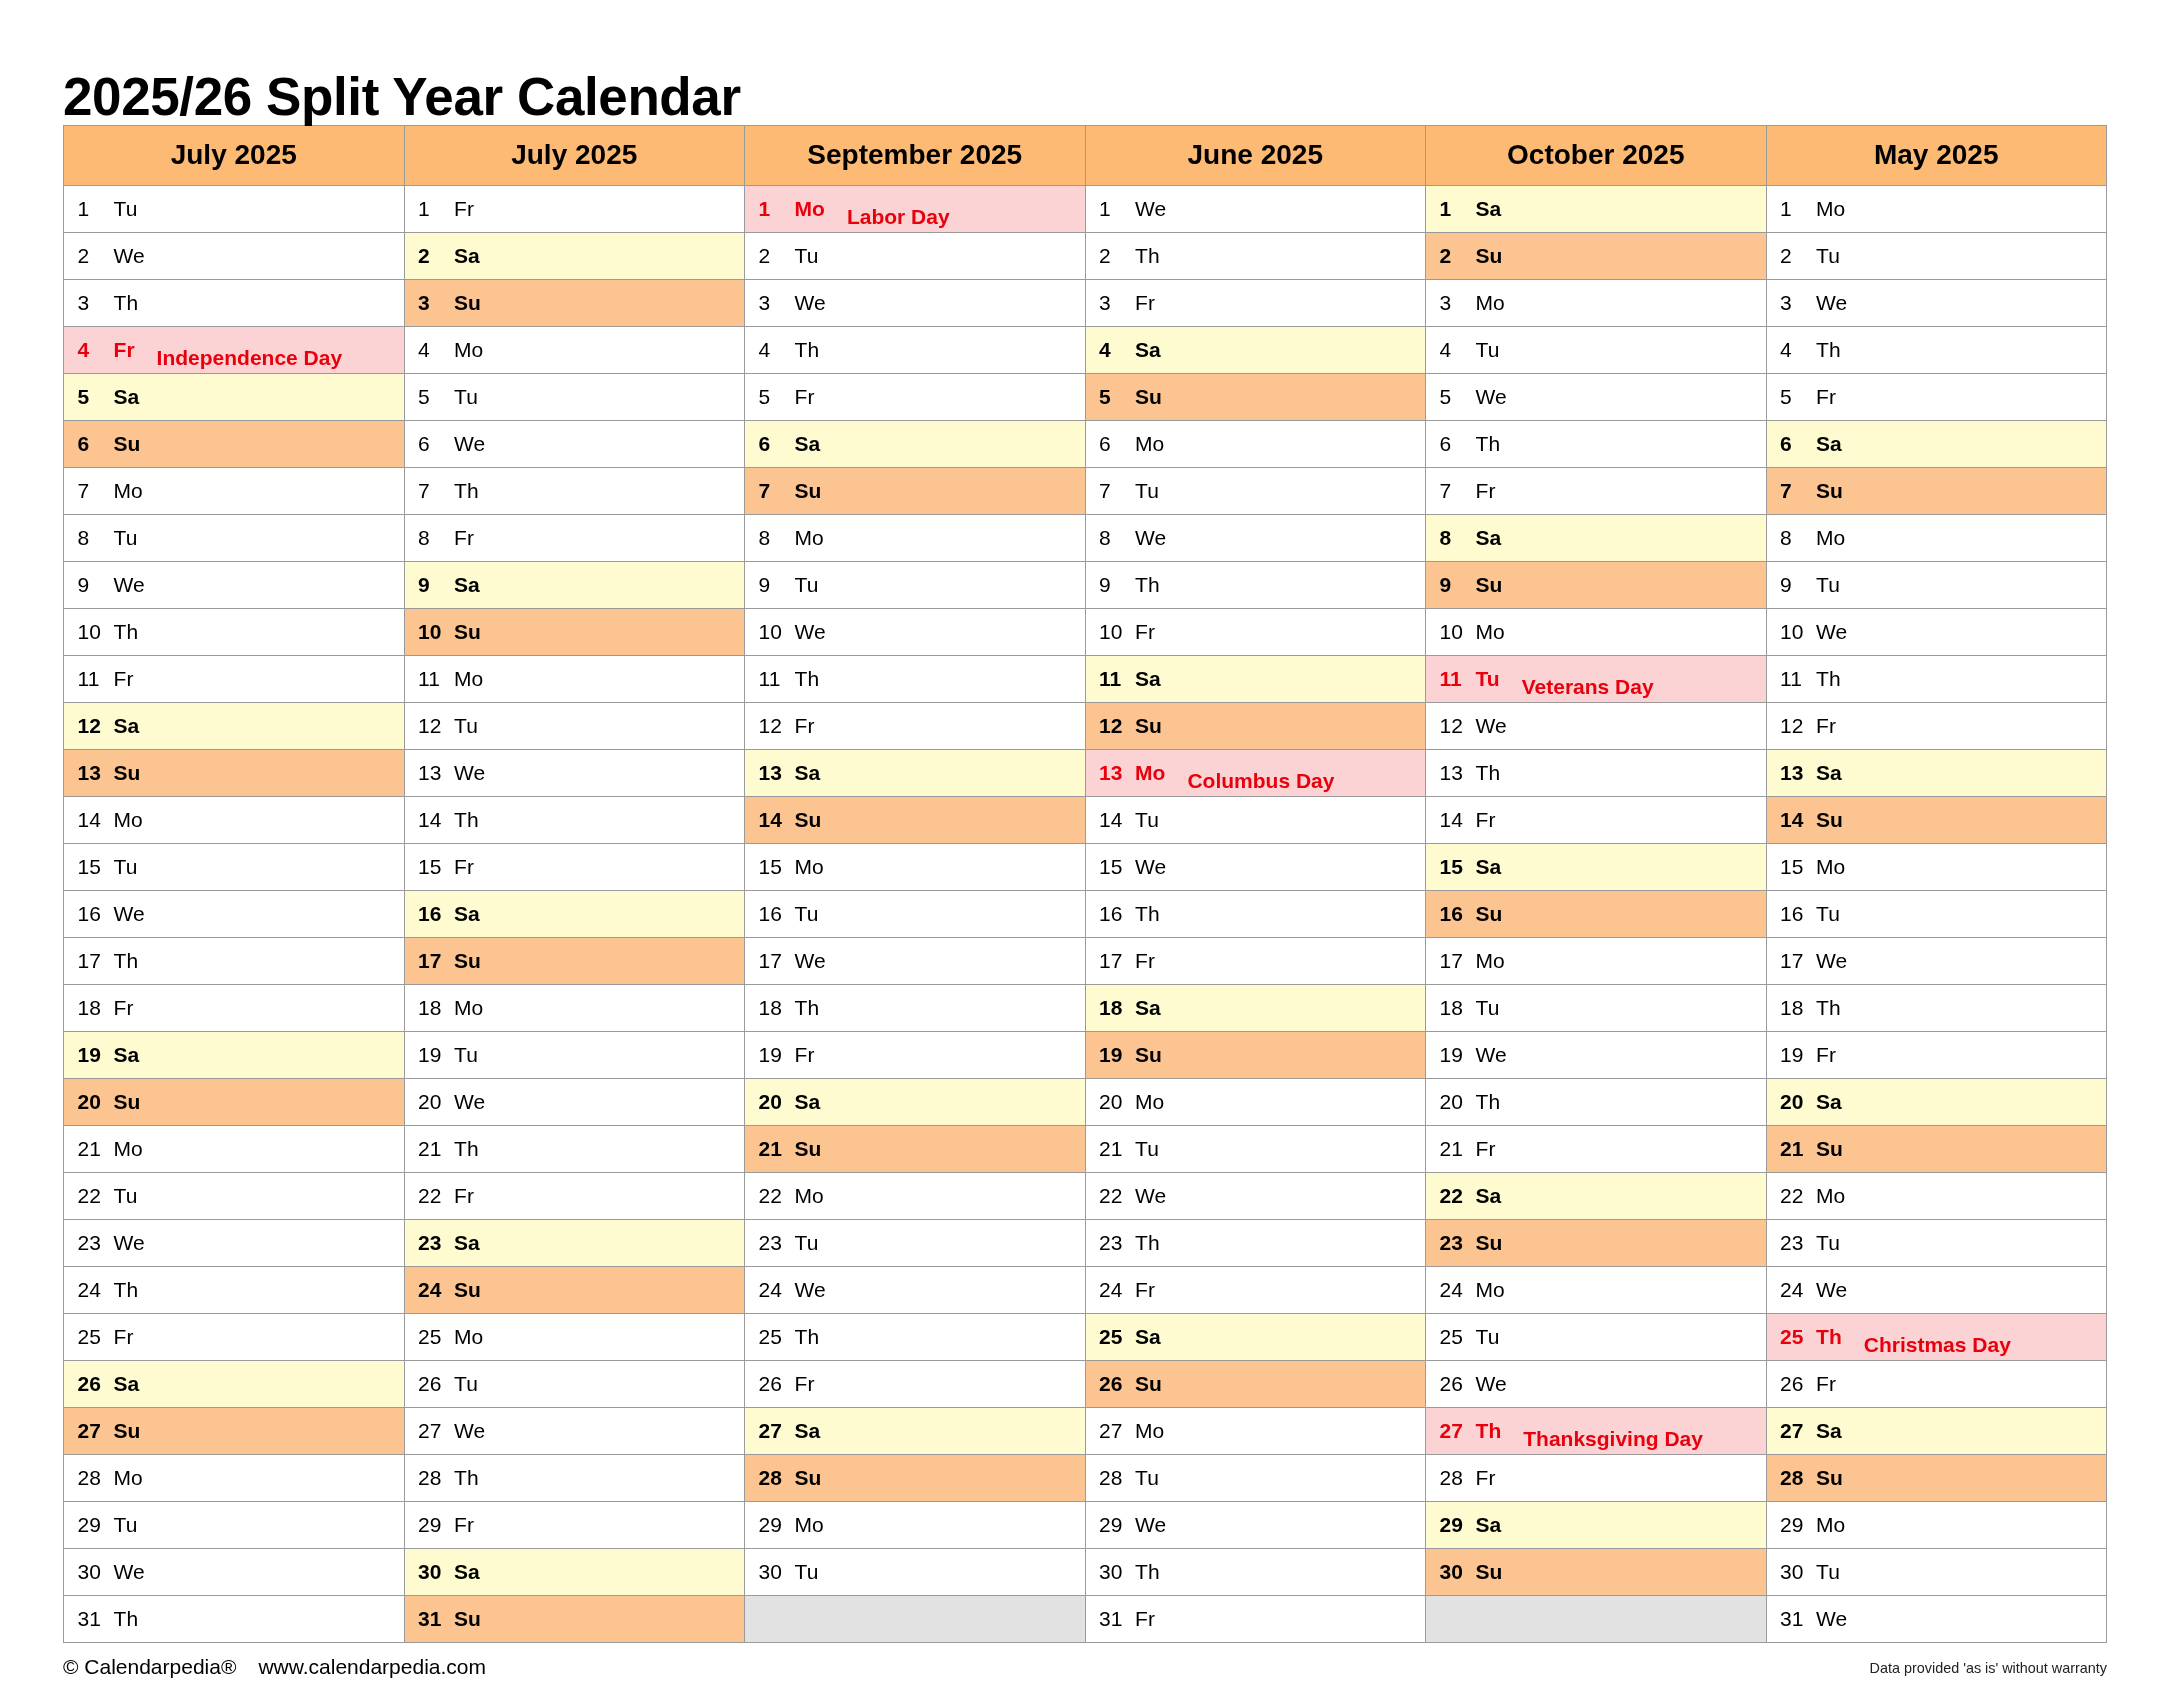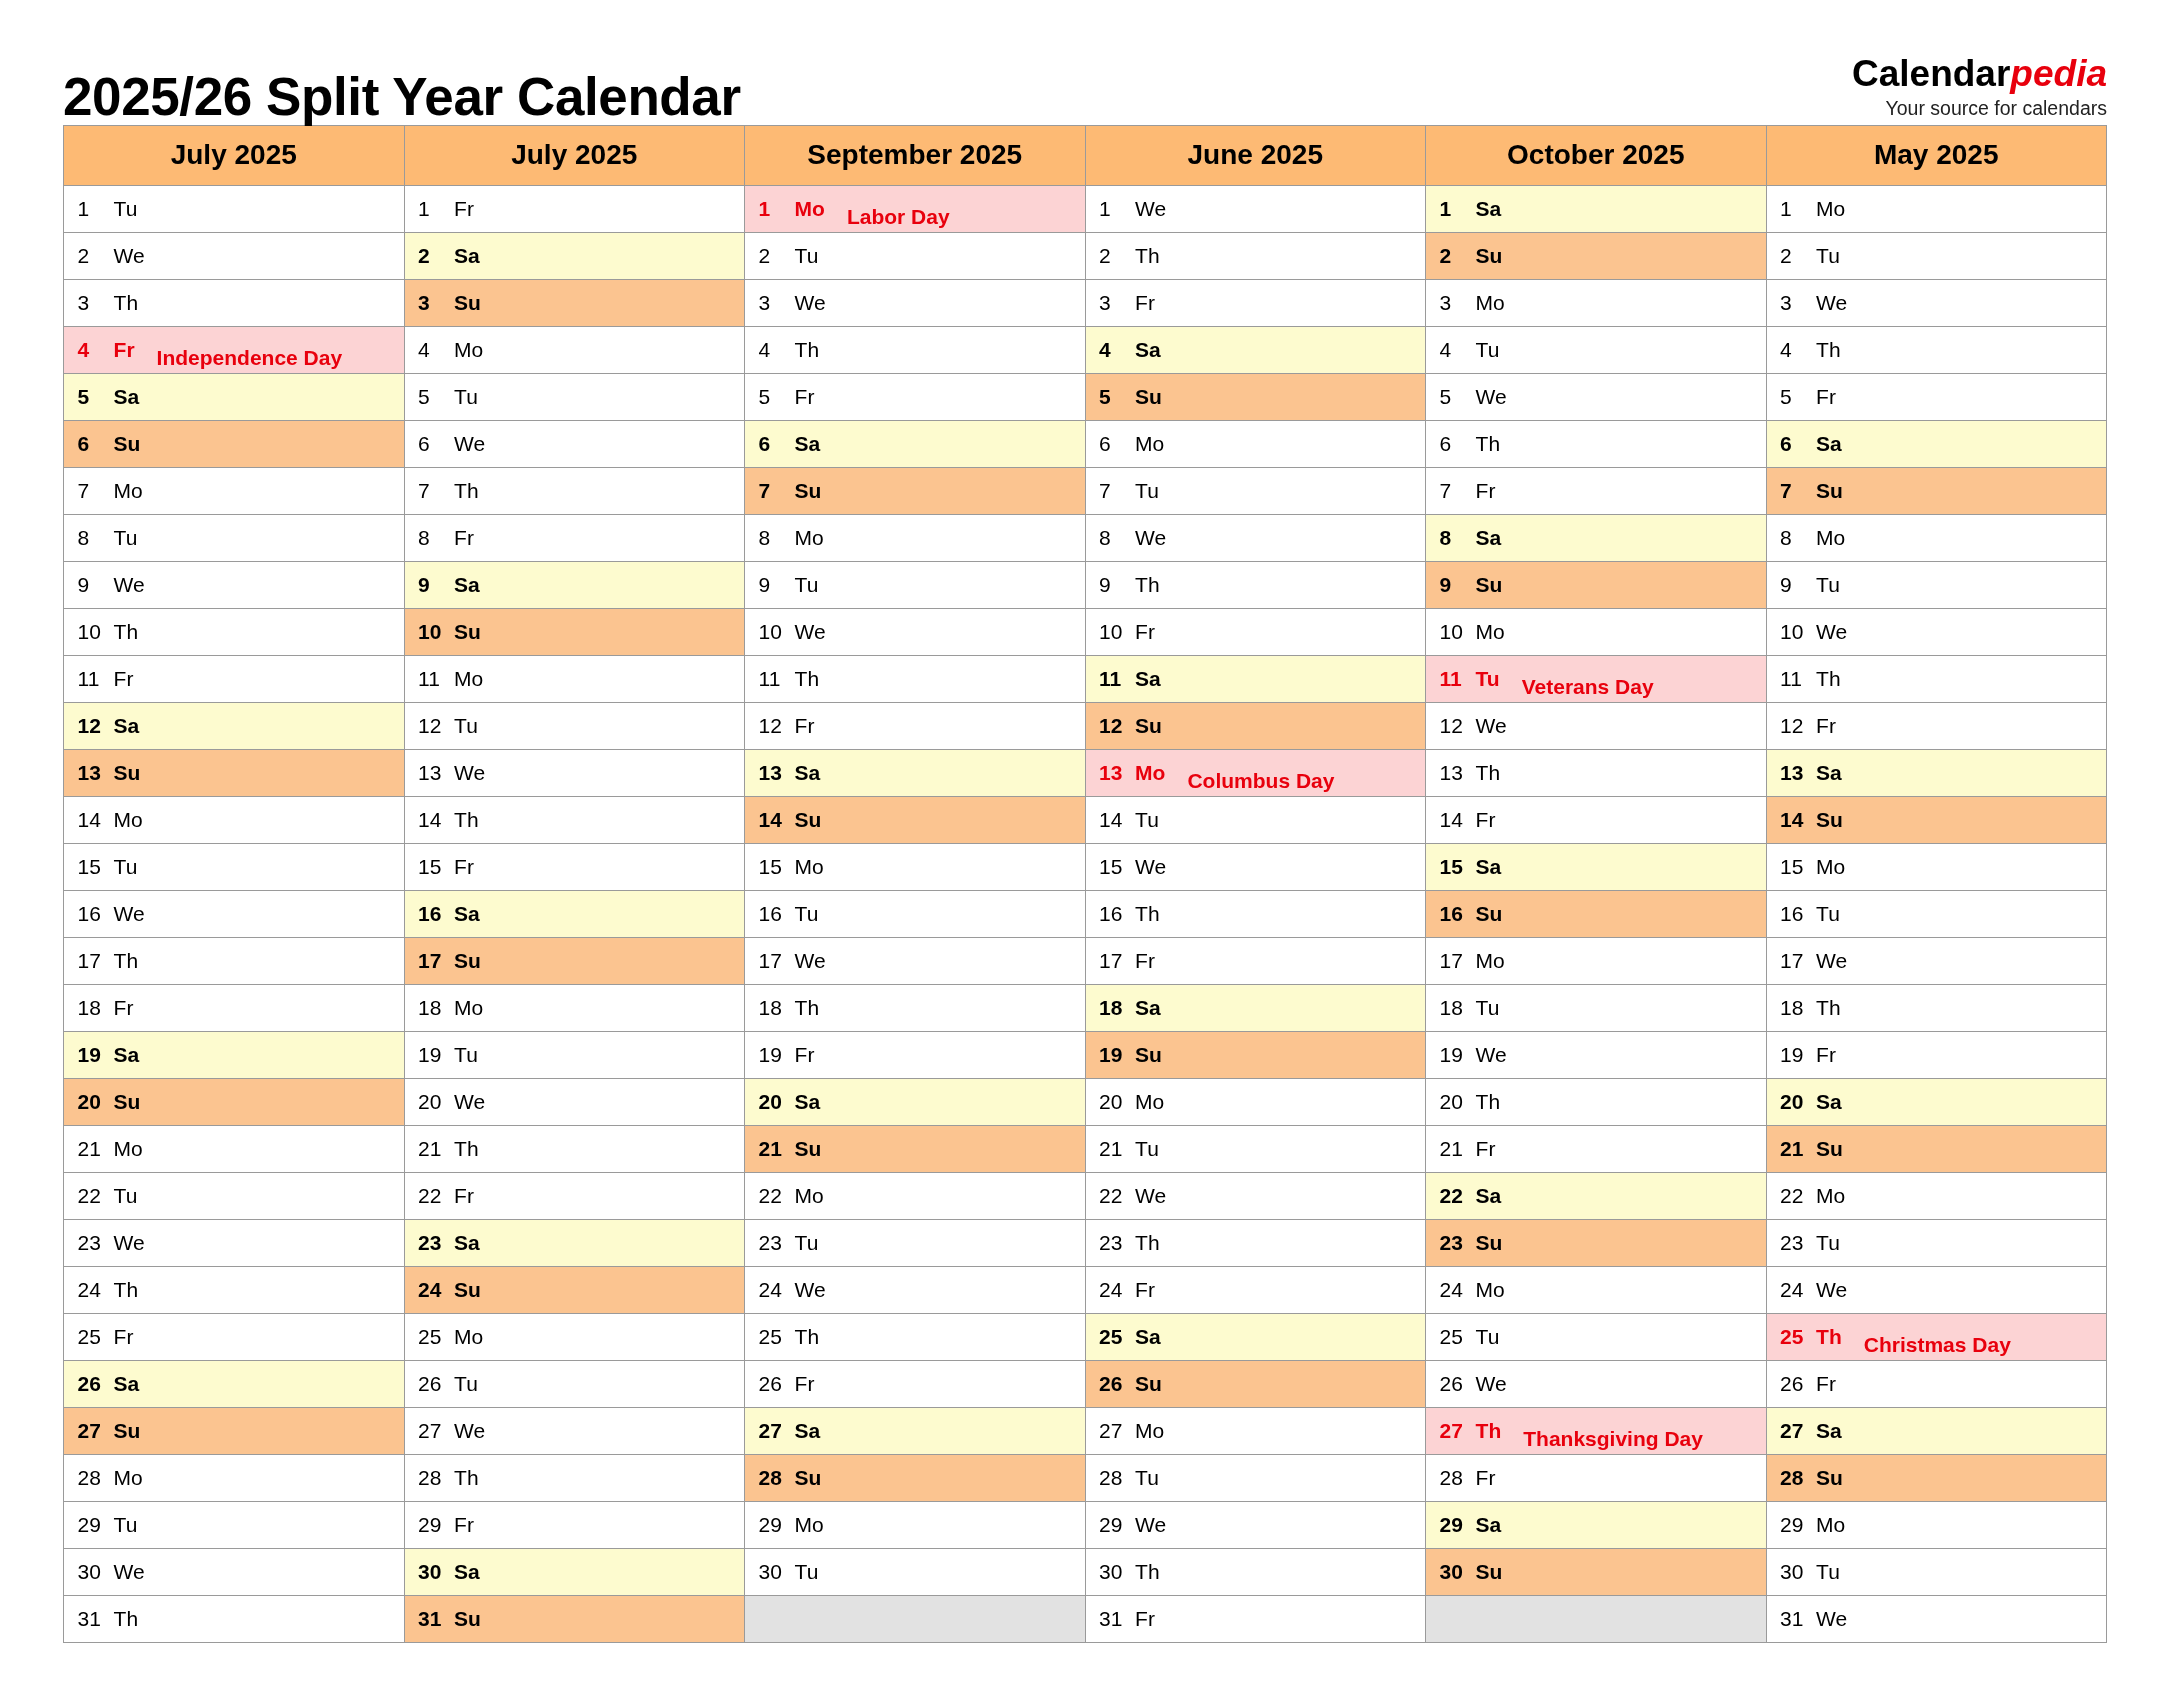--- a/index.html
+++ b/index.html
@@ -134,24 +134,20 @@
     padding-bottom: 3.4px;
   }
 </style>
 </head>
 <body>
 
 <div class="page">
 
   <div class="header">
     <div class="title">2025/26 Split Year Calendar</div>
-    <div class="brand">
-      <div class="brand-name"><span>Calendar</span><span class="pedia">pedia</span></div>
-      <div class="brand-tag">Your source for calendars</div>
-    </div>
   </div>
 
   <table class="calendar">
     <colgroup>
       <col>
         <col>
         <col>
         <col>
         <col>
         <col>
@@ -1341,15 +1337,21 @@
           <td>
             <div class="cell ">
               <span class="num">31</span>
               <span class="dow">We</span>
             </div>
           </td>
         </tr>
       </tbody>
   </table>
 
+  <div class="footer">
+    <div class="copyright">
+      <span>© Calendarpedia®</span><span class="url">www.calendarpedia.com</span>
+    </div>
+    <div class="disclaimer">Data provided 'as is' without warranty</div>
+  </div>
 
 </div>
 
 
 </body></html>

